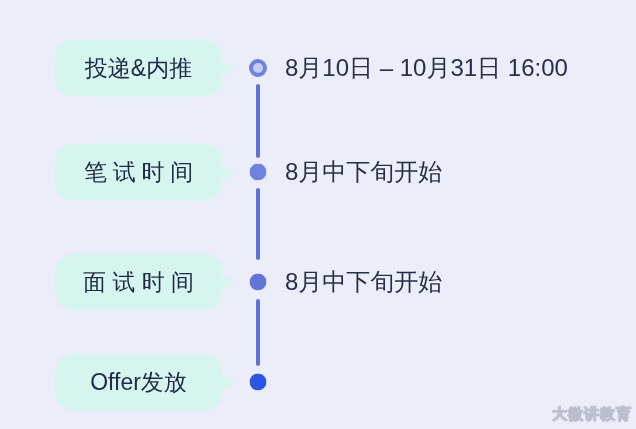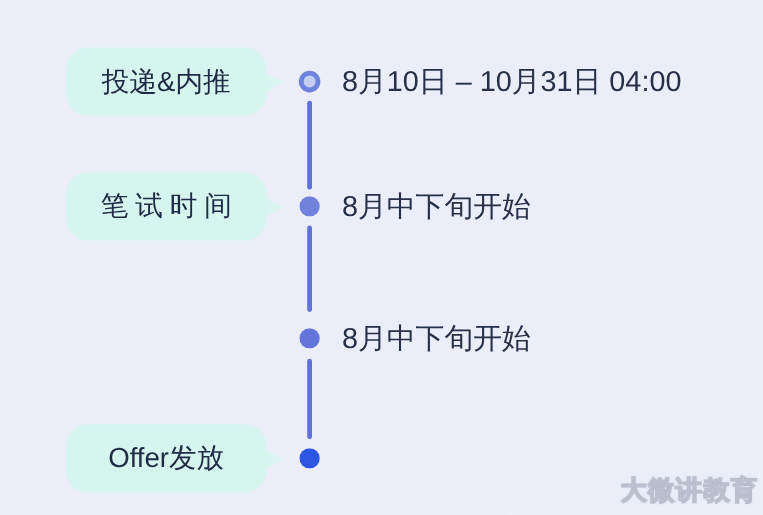--- a/index.html
+++ b/index.html
@@ -102,21 +102,21 @@
   .det-r1 { top: 68px; }
   .det-r2 { top: 172px; }
   .det-r3 { top: 282px; }
   .det-r4 { top: 382px; }
 
   
   .watermark {
     position: absolute;
     right: 4px;
     bottom: 5px;
-    font-size: 22px;
+    font-size: 15px;
     font-weight: 700;
     letter-spacing: 1px;
     color: rgba(255, 255, 255, 0.55);
     -webkit-text-stroke: 1px rgba(150, 155, 175, 0.55);
     text-shadow: 0 0 2px rgba(140, 145, 165, 0.35);
     white-space: nowrap;
   }
 </style>
 </head>
 <body>
@@ -125,29 +125,33 @@
 
   <div class="tl-segment seg-1"></div>
   <div class="tl-segment seg-2"></div>
   <div class="tl-segment seg-3"></div>
 
   <div class="bubble bub-r1">
     <span class="bubble-label">投递&amp;内推</span>
     <span class="bubble-tail"></span>
   </div>
   <div class="dot dot-ring dot-r1" style="background: rgb(195, 206, 242); border-color: rgb(110, 131, 222);"></div>
-  <div class="detail det-r1">8月10日 – 10月31日 04:00</div>
+  <div class="detail det-r1">8月10日 – 10月31日 16:00</div>
 
   <div class="bubble bub-r2">
     <span class="bubble-label">笔 试 时 间</span>
     <span class="bubble-tail"></span>
   </div>
   <div class="dot dot-filled dot-r2" style="background: rgb(113, 130, 221);"></div>
   <div class="detail det-r2">8月中下旬开始</div>
 
+  <div class="bubble bub-r3">
+    <span class="bubble-label">面 试 时 间</span>
+    <span class="bubble-tail"></span>
+  </div>
   <div class="dot dot-filled dot-r3" style="background: rgb(99, 117, 218);"></div>
   <div class="detail det-r3">8月中下旬开始</div>
 
   <div class="bubble bub-r4">
     <span class="bubble-label">Offer发放</span>
     <span class="bubble-tail"></span>
   </div>
   <div class="dot dot-filled dot-r4" style="background: rgb(44, 85, 226);"></div>
 
   <div class="watermark">大微讲教育</div>

